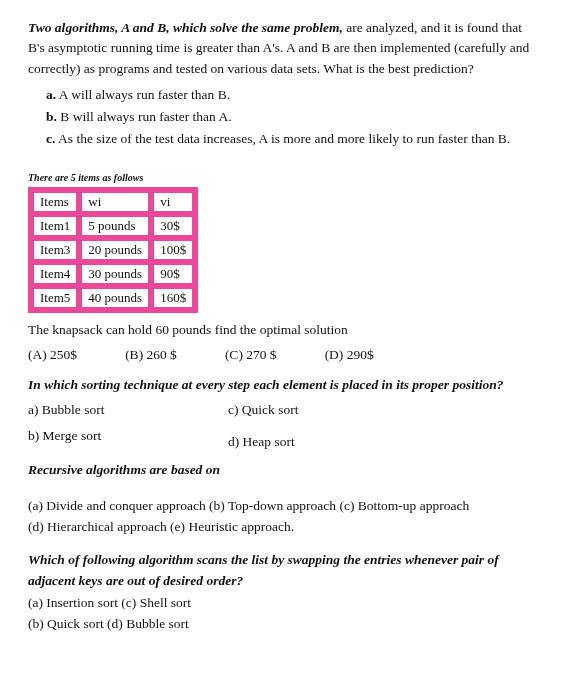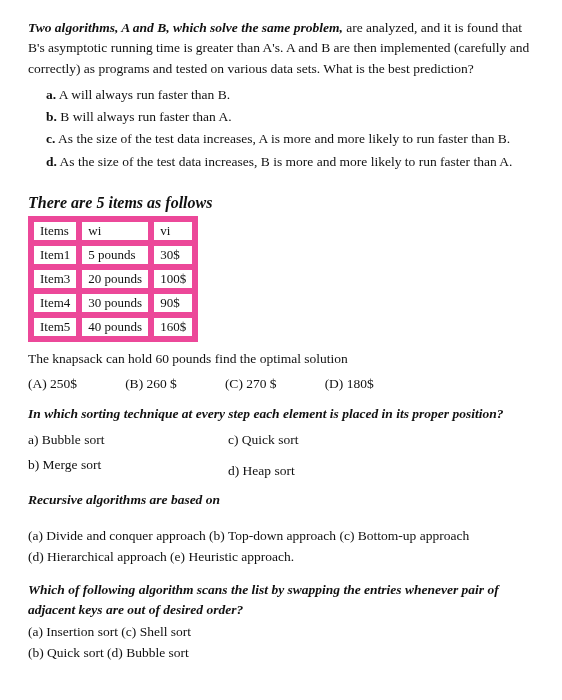--- a/index.html
+++ b/index.html
@@ -13,21 +13,21 @@
       min-height: 700px;
     }
     .q-block { margin-bottom: 22px; }
     .q-intro { margin-bottom: 6px; line-height: 1.5; }
     .bold-italic { font-weight: bold; font-style: italic; }
     .choices { margin-left: 18px; }
     .choices .choice { margin-bottom: 2px; line-height: 1.5; }
 
     
     .table-section { margin-bottom: 8px; }
-    .table-title { font-weight: bold; font-style: italic; margin-bottom: 4px; font-size: 16px; }
+    .table-title { font-weight: bold; font-style: italic; margin-bottom: 4px; font-size: 10px; }
     table {
       border-collapse: collapse;
       font-size: 13px;
       margin-bottom: 6px;
     }
     table td, table th {
       border: 6px solid #ec4899;
       padding: 1px 6px;
     }
     .knapsack-line { margin-bottom: 4px; line-height: 1.6; }
@@ -55,23 +55,20 @@
   <div class="choices">
     <div class="choice">
       <span><strong>a.</strong> </span><span>A will always run faster than B.</span>
     </div>
     <div class="choice">
       <span><strong>b.</strong> </span><span>B will always run faster than A.</span>
     </div>
     <div class="choice">
       <span><strong>c.</strong> </span><span>As the size of the test data increases, A is more and more likely to run faster than B.</span>
     </div>
-    <div class="choice">
-      <span><strong>d.</strong> </span><span>As the size of the test data increases, B is more and more likely to run faster than A.</span>
-    </div>
   </div>
 </div>
 
 <div class="table-section">
   <div class="table-title">There are 5 items as follows</div>
   <table>
     <tbody id="table-body">
         <tr>
           <td>Items</td>
           <td>wi</td>
@@ -97,21 +94,21 @@
           <td>40 pounds</td>
           <td>160$</td>
         </tr>
       </tbody>
   </table>
   <div class="knapsack-line">The knapsack can hold 60 pounds find the optimal solution</div>
   <div class="options-row" id="knapsack-options">
       <span style="margin-right: 18px;">(A)  250$</span>
       <span style="margin-right: 18px;">(B)  260 $</span>
       <span style="margin-right: 18px;">(C)  270 $</span>
-      <span style="margin-right: 18px;">(D)  180$</span>
+      <span style="margin-right: 18px;">(D)  290$</span>
     </div>
 </div>
 
 <div class="q2-block">
   <div class="q2-title">In which sorting technique at every step each element is placed in its proper position?</div>
   <div style="display:flex; gap:0;">
     <div style="width:200px; display:flex; flex-direction:column;">
       <div style="margin-bottom:4px; line-height:1.6;">a) Bubble sort</div>
       <div style="line-height:1.6;">b) Merge sort</div>
     </div>

